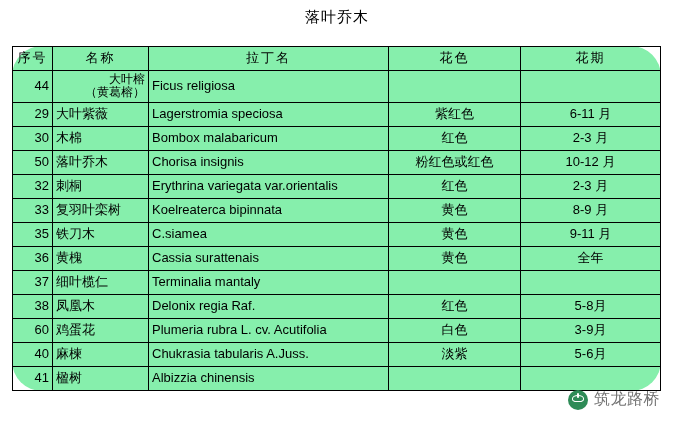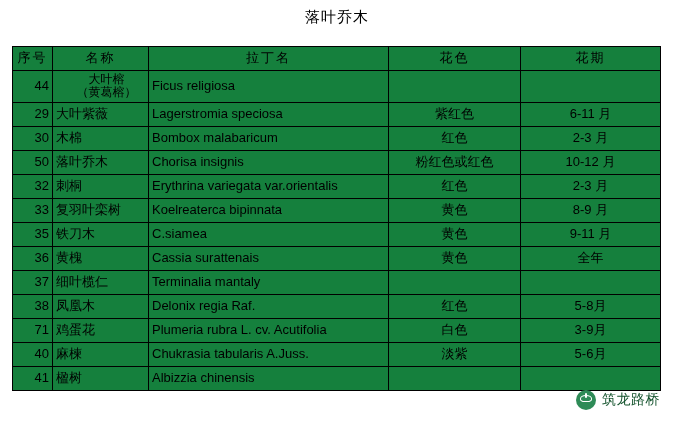--- a/index.html
+++ b/index.html
@@ -26,21 +26,22 @@
   .table-wrap {
     position: absolute;
     left: 12px;
     top: 46px;
     width: 648px;
   }
   table.species {
     border-collapse: collapse;
     width: 648px;
     table-layout: fixed;
-    background: #15803d;
+    background: #86efac;
+    border-radius: 30px;
   }
   table.species th,
   table.species td {
     border: 1px solid #000000;
     font-size: 13px;
     font-weight: normal;
     padding: 2px 3px;
     height: 19px;
     vertical-align: middle;
     line-height: 1.12;
@@ -62,21 +63,21 @@
     text-align: right;
     padding-right: 5px;
     font-size: 13px;
   }
   td.name {
     text-align: left;
     padding-left: 3px;
     font-size: 13px;
   }
   td.name.center {
-    text-align: center;
+    text-align: right;
     padding-left: 15px;
     line-height: 1.05;
   }
   td.latin {
     text-align: left;
     padding-left: 5px;
     font-size: 13px;
   }
   td.color, td.period {
     text-align: center;
@@ -122,22 +123,22 @@
     content: "";
     position: absolute;
     left: 9px;
     top: 3px;
     width: 2px;
     height: 5px;
     background: #ffffff;
     border-radius: 1px;
   }
   .wm-text {
-    font-size: 14px;
-    color: #14532d;
+    font-size: 16px;
+    color: #737373;
     letter-spacing: 0.5px;
   }
 </style>
 </head>
 <body>
 
 <div class="page-title">落叶乔木</div>
 
 <div class="table-wrap">
   <table class="species">
@@ -225,21 +226,21 @@
         <td class="period"></td>
       </tr>
       <tr>
         <td class="no">38</td>
         <td class="name">凤凰木</td>
         <td class="latin">Delonix regia Raf.</td>
         <td class="color">红色</td>
         <td class="period">5-8月</td>
       </tr>
       <tr>
-        <td class="no">71</td>
+        <td class="no">60</td>
         <td class="name">鸡蛋花</td>
         <td class="latin">Plumeria rubra L. cv. Acutifolia</td>
         <td class="color">白色</td>
         <td class="period">3-9月</td>
       </tr>
       <tr>
         <td class="no">40</td>
         <td class="name">麻楝</td>
         <td class="latin">Chukrasia tabularis A.Juss.</td>
         <td class="color">淡紫</td>

